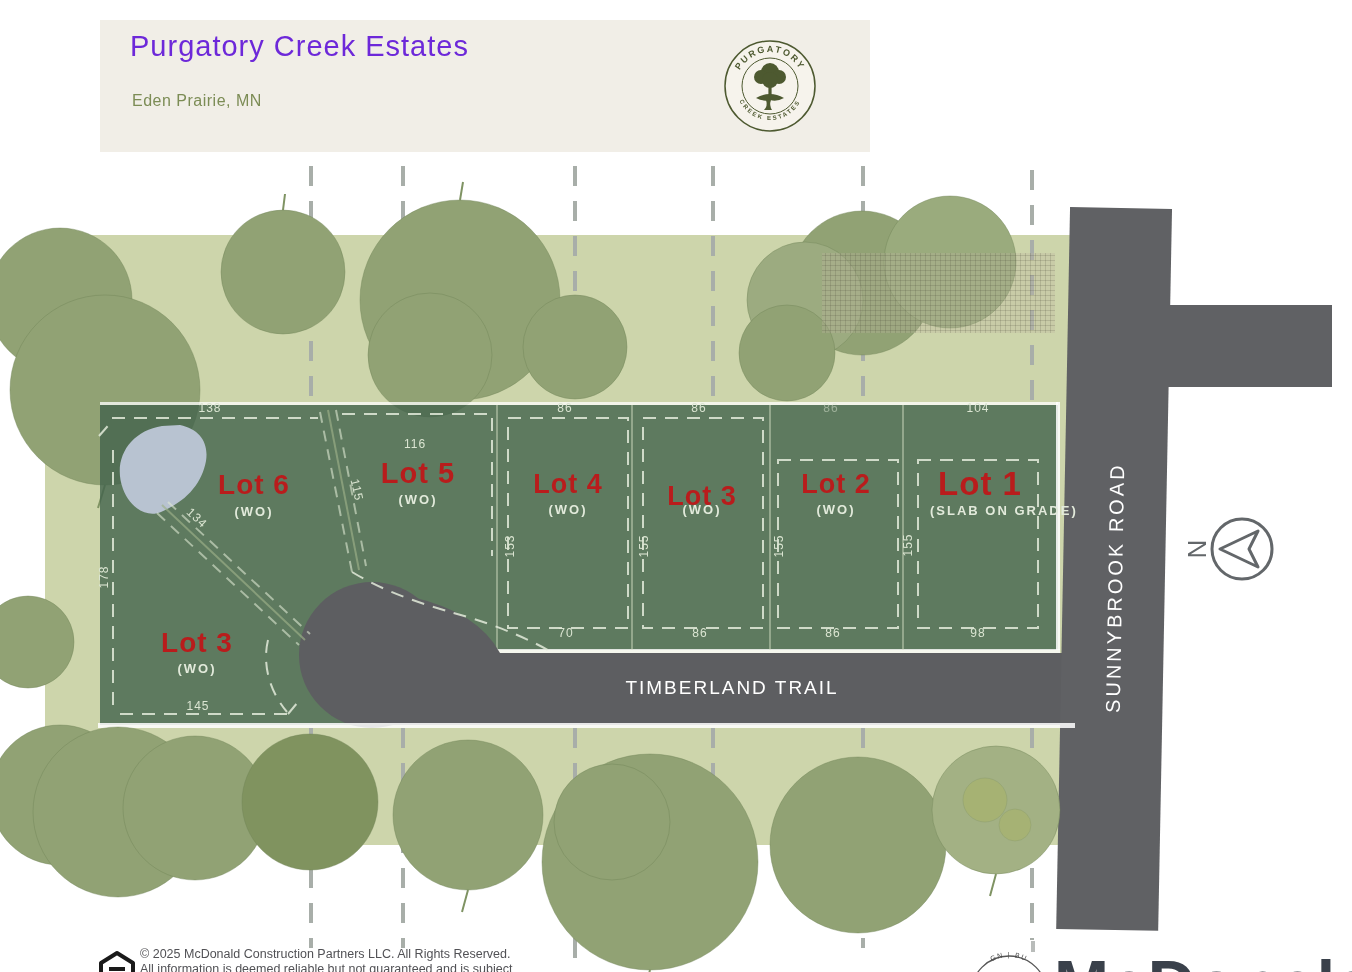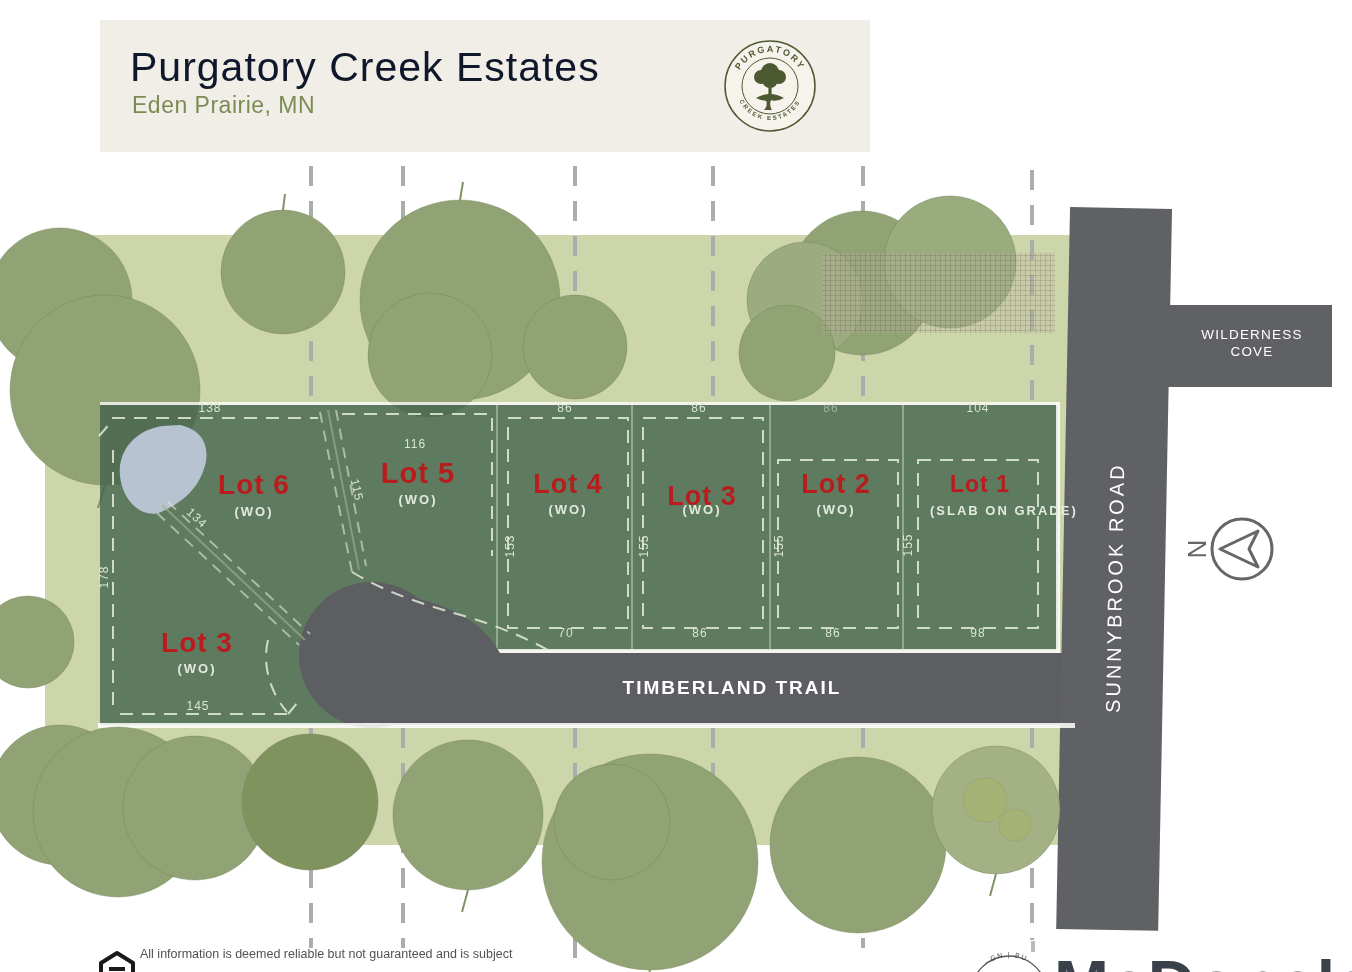--- a/index.html
+++ b/index.html
@@ -2,32 +2,32 @@
 <html><head>
 <meta charset="utf-8">
 <style>
   html,body{margin:0;padding:0;background:#fff;}
   .page{position:relative;width:1352px;height:972px;background:#ffffff;overflow:hidden;
         font-family:"Liberation Sans",sans-serif;}
   .abs{position:absolute;}
   svg{display:block;}
   
   .header-card{left:100px;top:20px;width:770px;height:132px;background:#f1eee7;}
-  .hdr-title{left:130px;top:44px;font-size:41px;font-weight:500;color:#0f172a;letter-spacing:1px;}
-  .hdr-sub{left:132px;top:92px;font-size:23px;font-weight:500;color:#7c8c55;letter-spacing:.5px;}
+  .hdr-title{left:130px;top:30px;font-size:29px;font-weight:500;color:#6d28d9;letter-spacing:1px;}
+  .hdr-sub{left:132px;top:92px;font-size:16px;font-weight:500;color:#7c8c55;letter-spacing:.5px;}
   .logo-wrap{left:722px;top:38px;width:96px;height:96px;}
   
   .lot-name{font-size:27px;font-weight:600;color:#b91c1c;letter-spacing:1px;white-space:nowrap;}
   .lot-sub{font-size:13px;font-weight:600;color:#e2eadb;letter-spacing:2px;white-space:nowrap;text-align:center;}
   .lot1-sub{font-size:13px;width:100px;line-height:15px;}
   .dim{font-size:12px;font-weight:500;color:#dbe5d2;letter-spacing:1px;white-space:nowrap;}
   .ctr{transform:translate(-50%,-50%);text-align:center;}
   
   .road-label{color:#ffffff;font-weight:500;letter-spacing:2px;white-space:nowrap;}
-  .timberland{left:732px;top:688px;font-size:19px;transform:translate(-50%,-50%);font-weight:bold;}
+  .timberland{left:732px;top:688px;font-size:19px;transform:translate(-50%,-50%);}
   .sunnybrook{left:1096px;top:418px;width:38px;height:340px;font-size:20px;letter-spacing:3px;
               writing-mode:vertical-rl;transform:rotate(181deg);text-align:center;line-height:38px;}
   .wilderness{left:1172px;top:326px;width:160px;text-align:center;font-size:13.5px;line-height:17px;
               letter-spacing:1.2px;color:#fff;font-weight:500;}
   
   .north{left:1182px;top:534px;width:30px;height:30px;font-size:26px;color:#63676a;font-weight:500;
          transform:rotate(-90deg);text-align:center;}
   
   .foot-text{left:140px;top:947px;font-size:12.5px;line-height:15px;color:#515155;}
   .wordmark{left:1054px;top:946px;font-size:66px;font-weight:700;color:#3a414b;letter-spacing:1px;white-space:nowrap;}
@@ -191,21 +191,21 @@
       </defs>
       <text font-size="9" font-weight="bold" fill="#4d5930" letter-spacing="2" font-family="Liberation Sans, sans-serif">
         <textPath href="#arcTop" startOffset="50%" text-anchor="middle">PURGATORY</textPath>
       </text>
       <text font-size="6" font-weight="bold" fill="#4d5930" letter-spacing="2" font-family="Liberation Sans, sans-serif">
         <textPath href="#arcBot" startOffset="50%" text-anchor="middle">CREEK ESTATES</textPath>
       </text>
     </svg>
   </div>
 
-  <div class="abs lot-name ctr" style="left:980px;top:484px;font-size:23px;">Lot 1</div>
+  <div class="abs lot-name ctr" style="left:980px;top:484px;font-size:33px;">Lot 1</div>
   <div class="abs lot-sub lot1-sub ctr" style="left:980px;top:510px;">(SLAB ON GRADE)</div>
 
   <div class="abs lot-name ctr" style="left:836px;top:484px;">Lot 2</div>
   <div class="abs lot-sub ctr" style="left:836px;top:509px;">(WO)</div>
 
   <div class="abs lot-name ctr" style="left:702px;top:484px;margin-top:12px;">Lot 3</div>
   <div class="abs lot-sub ctr" style="left:702px;top:509px;">(WO)</div>
 
   <div class="abs lot-name ctr" style="left:568px;top:484px;">Lot 4</div>
   <div class="abs lot-sub ctr" style="left:568px;top:509px;">(WO)</div>
@@ -236,33 +236,30 @@
   <div class="abs dim" style="left:510px;top:546px;transform:translate(-50%,-50%) rotate(-90deg);">153</div>
   <div class="abs dim" style="left:644px;top:546px;transform:translate(-50%,-50%) rotate(-90deg);">155</div>
   <div class="abs dim" style="left:779px;top:546px;transform:translate(-50%,-50%) rotate(-90deg);">155</div>
   <div class="abs dim" style="left:908px;top:545px;transform:translate(-50%,-50%) rotate(-90deg);">155</div>
 
   <div class="abs dim" style="left:197px;top:518px;transform:translate(-50%,-50%) rotate(43deg);">134</div>
   <div class="abs dim" style="left:357px;top:490px;transform:translate(-50%,-50%) rotate(77deg);">115</div>
 
   <div class="abs road-label timberland">TIMBERLAND TRAIL</div>
   <div class="abs road-label sunnybrook">SUNNYBROOK ROAD</div>
-  <div class="abs wilderness">
-    <div>WILDERNESS</div>
-    <div>COVE</div>
-  </div>
   <div class="abs north">N</div>
 
   <div class="abs" style="left:96px;top:950px;">
     <svg width="42" height="30" viewBox="0 0 42 30">
       <path d="M5 28 L5 13 L21 3 L37 13 L37 28" fill="none" stroke="#1a1a1a" stroke-width="4" stroke-linejoin="round"></path>
       <line x1="13" y1="19" x2="29" y2="19" stroke="#1a1a1a" stroke-width="4"></line>
     </svg>
   </div>
   <div class="abs foot-text">
+    <div>© 2025 McDonald Construction Partners LLC. All Rights Reserved.</div>
     <div>All information is deemed reliable but not guaranteed and is subject</div>
   </div>
 
   <div class="abs" style="left:963px;top:946px;">
     <svg width="92" height="26" viewBox="0 0 92 26">
       <circle cx="46" cy="48" r="38" fill="#ffffff" stroke="#555555" stroke-width="1.3"></circle>
       <defs>
           <path id="bdg" d="M 9 48 A 37 37 0 0 1 83 48"></path>
         </defs>
       <text font-size="7" letter-spacing="1.5" fill="#4a4a4a" font-family="Liberation Sans, sans-serif">

